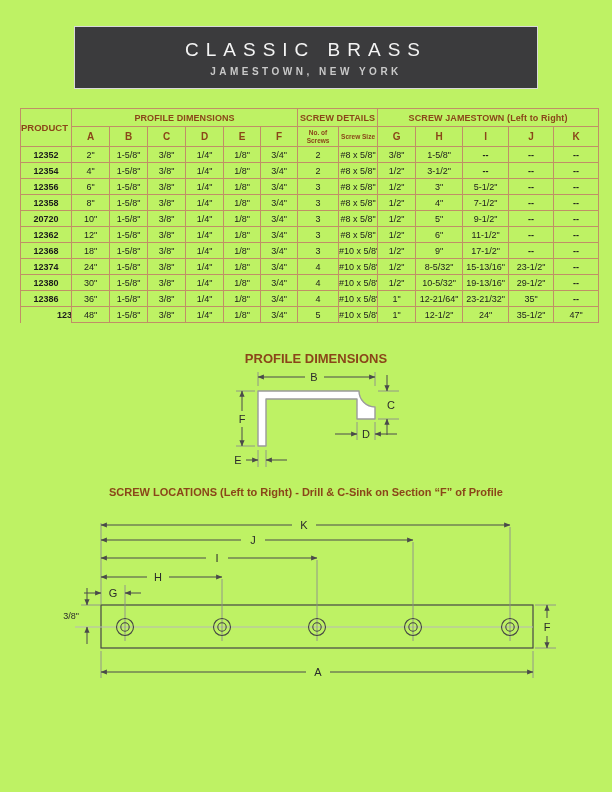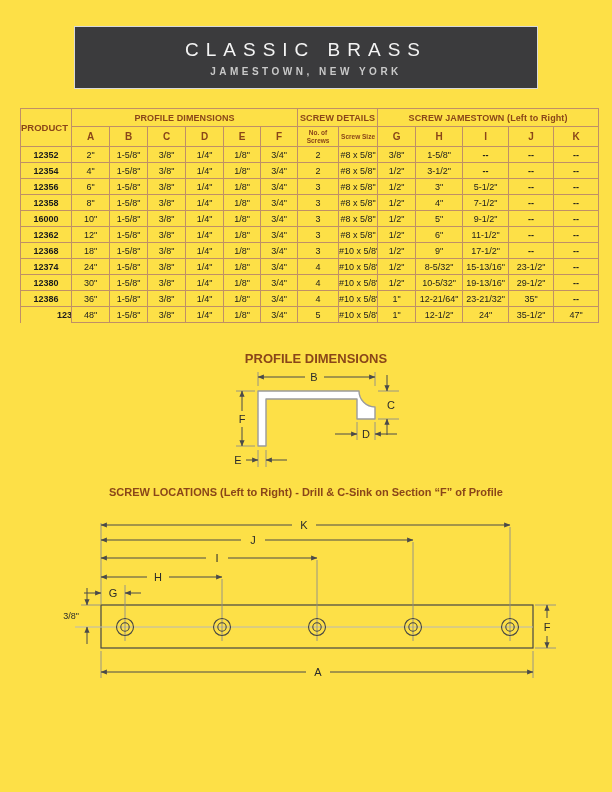--- a/index.html
+++ b/index.html
@@ -1,17 +1,17 @@
 <!DOCTYPE html>
 <html><head>
 <meta charset="utf-8">
 <style>
   html,body { margin:0; padding:0; background:#fff; }
   .page {
-    position:relative; width:612px; height:792px; background:#fde047;
+    position:relative; width:612px; height:792px; background:#bef264;
     font-family:"Liberation Sans", sans-serif; overflow:hidden;
   }
 
   
   .logo {
     position:absolute; left:75px; top:27px; width:462px; height:61px;
     background:#3b3b3d; display:flex; flex-direction:column;
     align-items:center; justify-content:center; gap:5px;
     box-shadow:0 0 0 1px #d9d9d9;
   }
@@ -166,21 +166,21 @@
           <td>3/4"</td>
           <td>3</td>
           <td class="small">#8 x 5/8"</td>
           <td>1/2"</td>
           <td>4"</td>
           <td>7-1/2"</td>
           <td class="dash">--</td>
           <td class="dash">--</td>
         </tr>
         <tr>
-          <td class="prod">16000</td>
+          <td class="prod">20720</td>
           <td>10"</td>
           <td>1-5/8"</td>
           <td>3/8"</td>
           <td>1/4"</td>
           <td>1/8"</td>
           <td>3/4"</td>
           <td>3</td>
           <td class="small">#8 x 5/8"</td>
           <td>1/2"</td>
           <td>5"</td>

